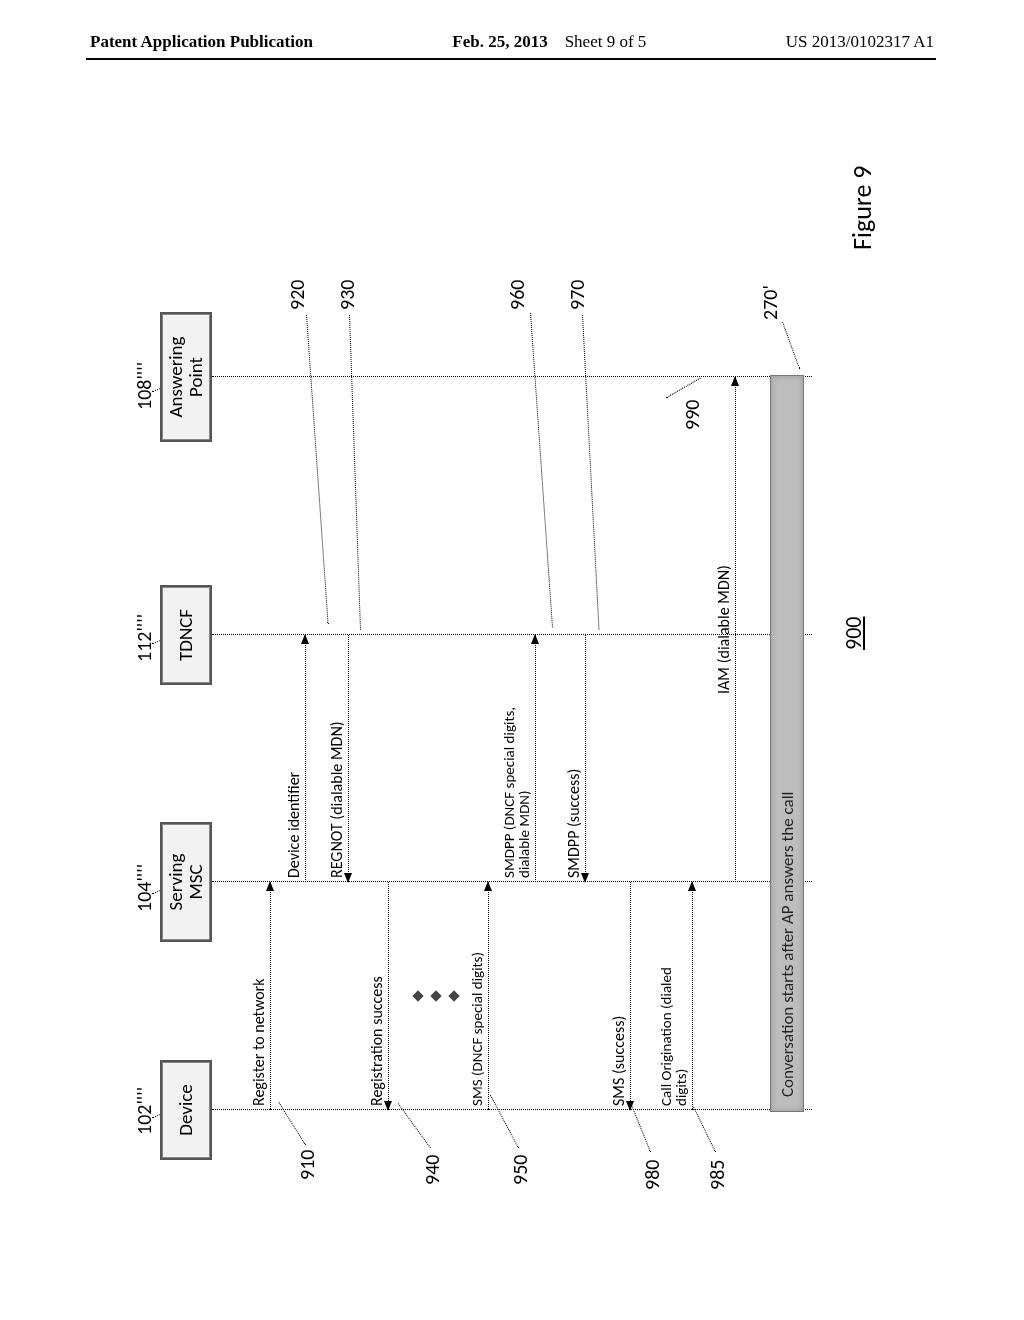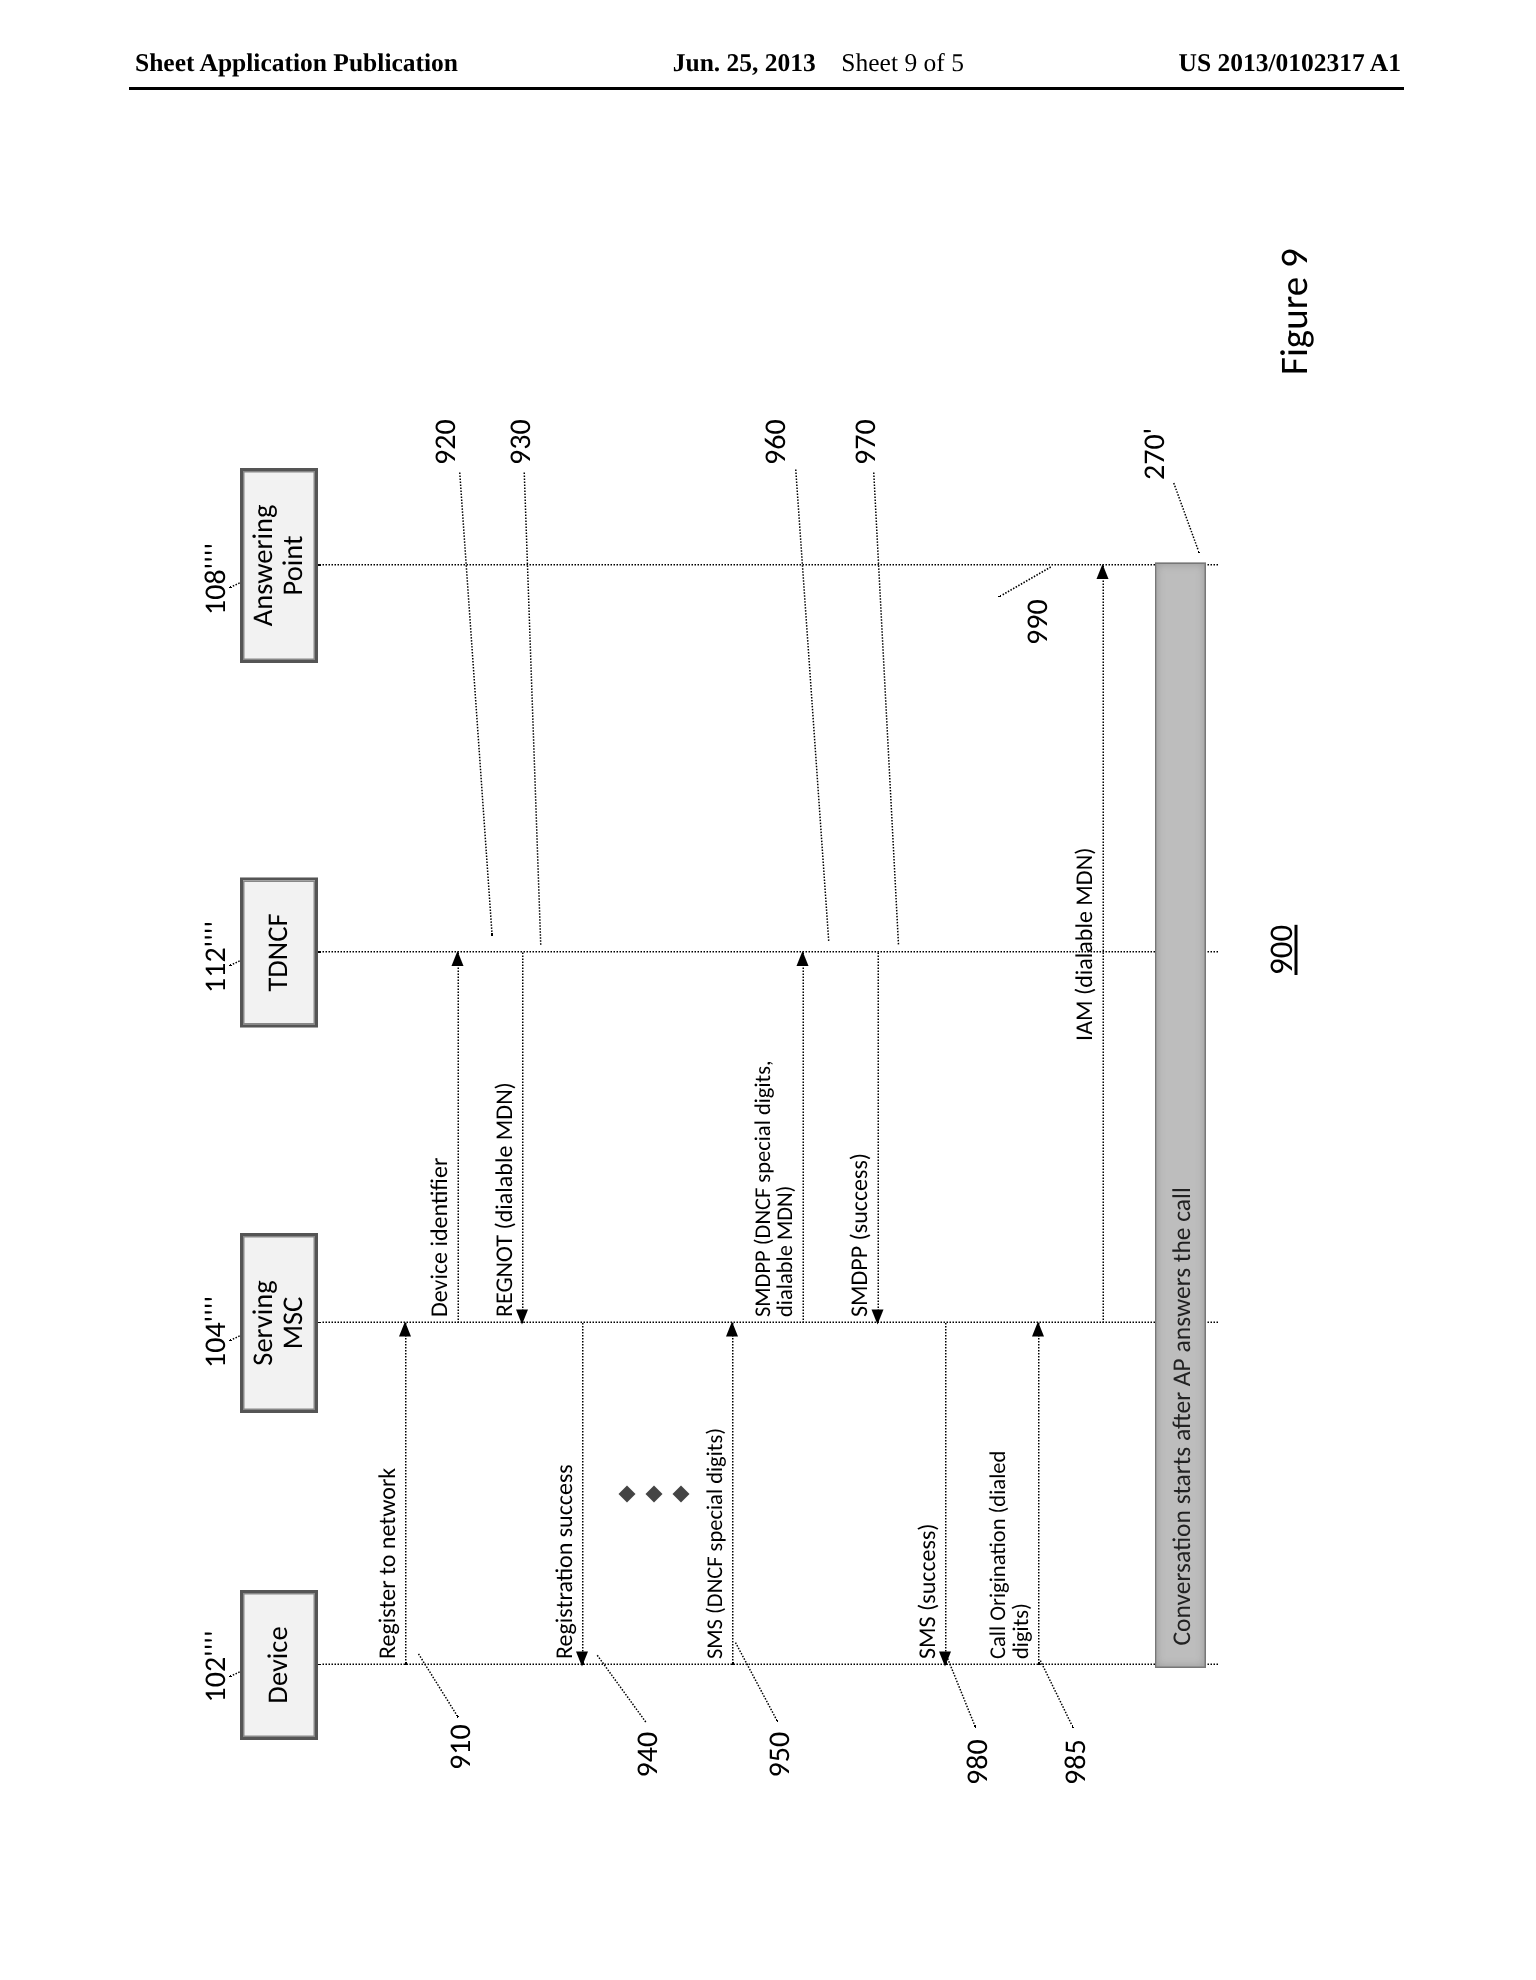--- a/index.html
+++ b/index.html
@@ -19,21 +19,21 @@
     font-size: 17px;
   }
   .page-header .hdr-line {
     display: flex;
     justify-content: space-between;
     align-items: baseline;
   }
   .page-header .pub-label { font-weight: bold; }
   .page-header .date { font-weight: bold; }
   .page-header .sheet { font-weight: normal; }
-  .page-header .pubno { font-weight: bold; text-align: right; }
+  .page-header .pubno { font-weight: normal; text-align: right; }
   .hdr-rule {
     position: absolute;
     top: 58px;
     left: 86px;
     width: 850px;
     height: 0;
     border-top: 2px solid #000;
   }
 
   
@@ -160,23 +160,23 @@
   .figure-caption {
     position: absolute;
     font-size: 26px;
   }
 </style>
 </head>
 <body>
 
 <div class="page-header">
   <div class="hdr-line">
-    <span class="pub-label">Sheet Application Publication</span>
+    <span class="pub-label">Patent Application Publication</span>
     <span>
-      <span class="date">Jun. 25, 2013</span>
+      <span class="date">Feb. 25, 2013</span>
       &nbsp;&nbsp;
       <span class="sheet">Sheet 9 of 5</span>
     </span>
     <span class="pubno">US 2013/0102317 A1</span>
   </div>
 </div>
 <div class="hdr-rule"></div>
 
 <div class="diagram-wrap">
   <div class="diagram">

